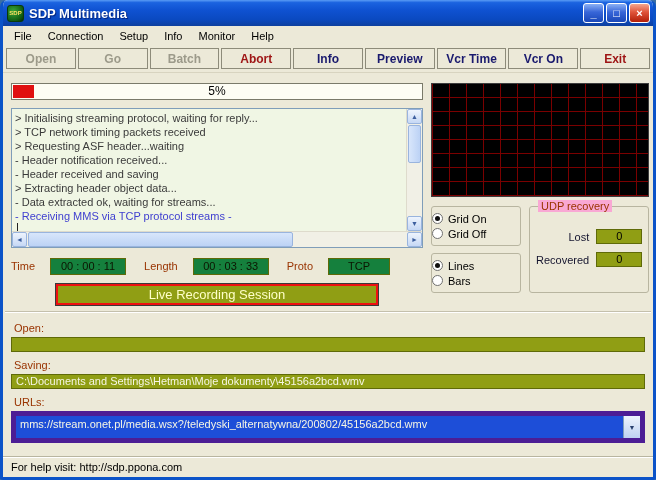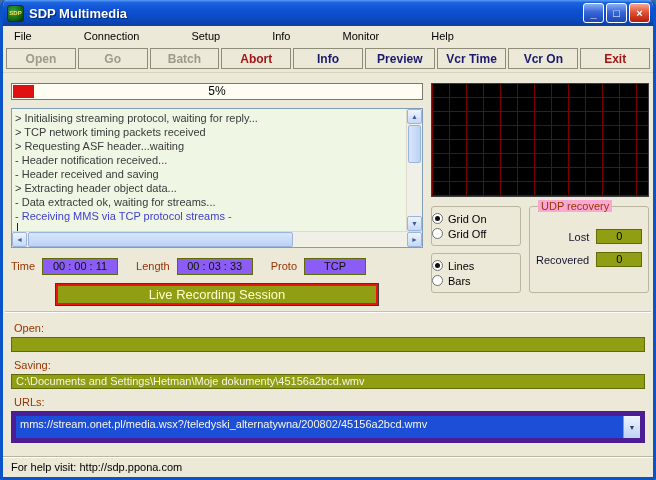--- a/index.html
+++ b/index.html
@@ -50,21 +50,20 @@
   .win-btn.close  { background: linear-gradient(180deg, #f5a68e 0%, #e0543a 45%, #b21e08 100%); }
   .win-btn.min-glyph { align-items: flex-end; padding-bottom: 3px; }
 
   
   .menubar {
     height: 20px; flex: 0 0 20px;
     display: flex; align-items: center;
     font-size: 11px; color: #000;
     padding-left: 3px;
     background: #ece9d8;
-    gap: 36px;
   }
   .menu-item { padding: 3px 8px; cursor: default; }
 
   
   .toolbar {
     height: 27px; flex: 0 0 27px;
     display: flex; gap: 2px; padding: 2px 3px 3px 3px;
     border-bottom: 1px solid #d8d4c0;
   }
   .tb-btn {
@@ -131,24 +130,24 @@
   }
   .vthumb { height: 38px; margin: 1px 1px; background: linear-gradient(90deg, #d8e6fb, #bcd2f5); border: 1px solid #99b4de; border-radius: 2px; }
   .hthumb { width: 265px; margin: 0 1px; background: linear-gradient(180deg, #d8e6fb, #bcd2f5); border: 1px solid #99b4de; border-radius: 2px; }
   .vspacer { flex: 1; }
   .hspacer { flex: 1; }
 
   
   .time-row { display: flex; align-items: center; margin-top: 9px; height: 18px; }
   .field-label { font-size: 11px; color: #993300; }
   .olive-field {
-    background: #8b5cf6; border: 1px solid #5f6a08;
+    background: #15803d; border: 1px solid #5f6a08;
     color: #0c1400; font-size: 11px; text-align: center;
     height: 17px; line-height: 15px;
-    margin-left: 7px;
+    margin-left: 15px;
   }
   .w-time { width: 76px; margin-right: 18px; }
   .w-proto { width: 62px; }
 
   
   .banner {
     margin: 9px auto 0 auto; width: 322px; height: 21px;
     background: #909e14;
     border: 2px solid #ee1111;
     outline: 1px solid #3a3a3a;

